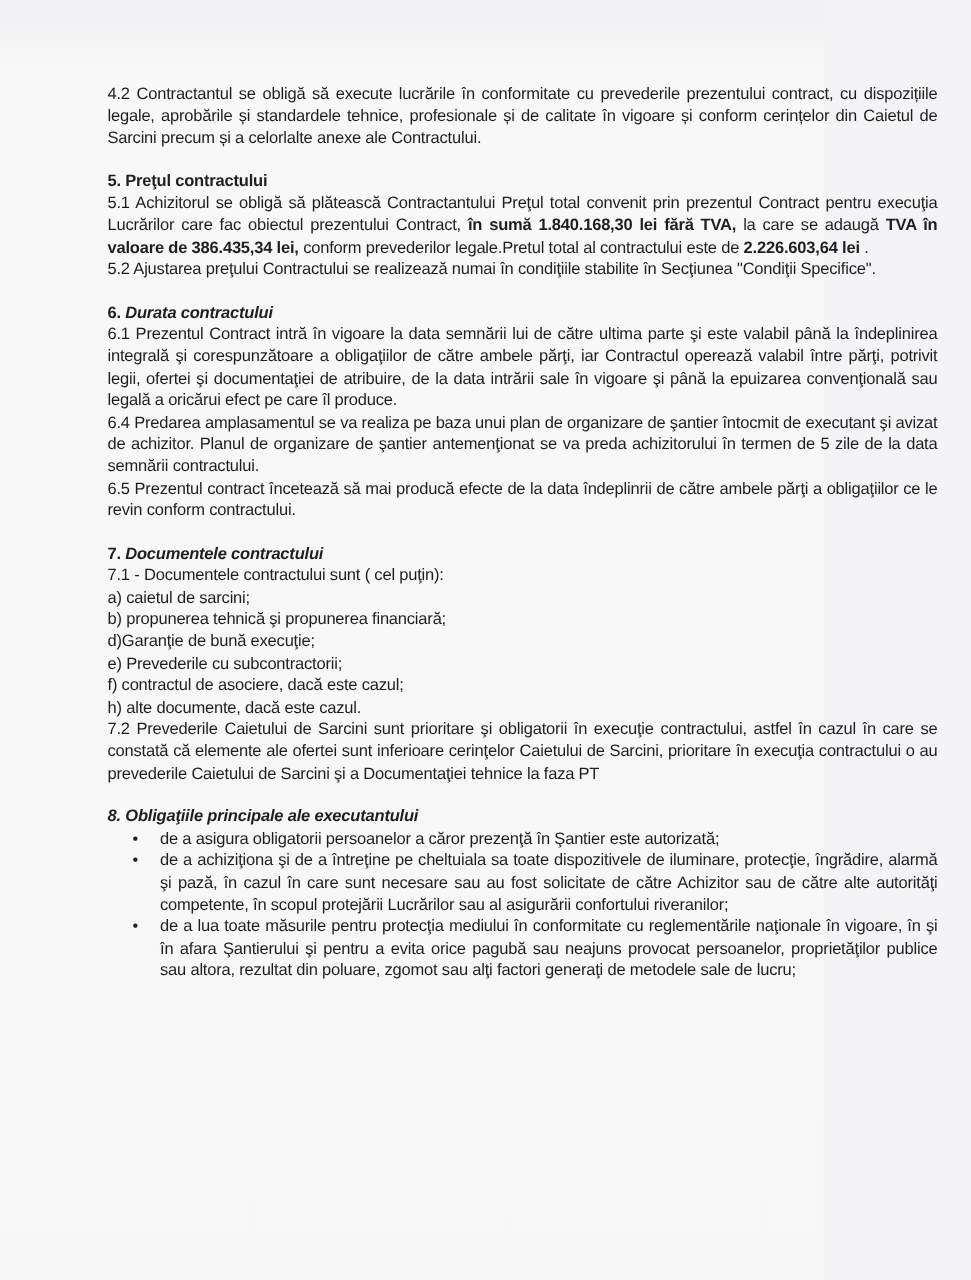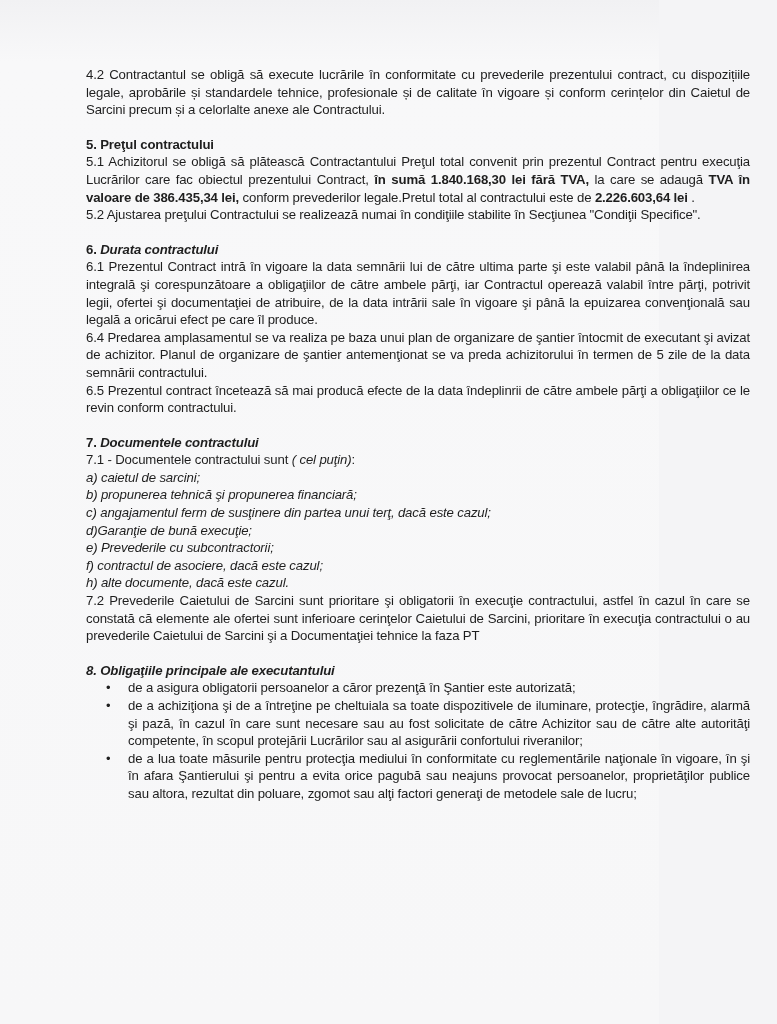--- a/index.html
+++ b/index.html
@@ -18,21 +18,21 @@
     position: absolute;
     left: 86px; top: 66px; width: 664px;
     font-size: 13.2px; line-height: 17.6px;
     letter-spacing: -0.15px;
   }
   p { margin: 0; text-align: justify; }
   .gap { height: 17px; }
   .h { font-weight: bold; }
   .hi { font-weight: bold; font-style: italic; }
   .num { font-weight: bold; }
-  .it { font-style: italic; }
+  .it { }
   ul.bullets { list-style: none; margin: 0; padding: 0 0 0 42px; }
   ul.bullets li { position: relative; text-align: justify; }
   ul.bullets li::before {
     content: "\2022"; position: absolute; left: -22px; top: 0;
     font-size: 13px;
   }
 </style>
 </head>
 <body>
 
@@ -53,21 +53,20 @@
     <p>6.1 Prezentul Contract intră în vigoare la data semnării lui de către ultima parte şi este valabil până la îndeplinirea integrală şi corespunzătoare a obligaţiilor de către ambele părţi, iar Contractul operează valabil între părţi, potrivit legii, ofertei şi documentaţiei de atribuire, de la data intrării sale în vigoare şi până la epuizarea convenţională sau legală a oricărui efect pe care îl produce.</p>
     <p>6.4 Predarea amplasamentul se va realiza pe baza unui plan de organizare de şantier întocmit de executant şi avizat de achizitor. Planul de organizare de şantier antemenţionat se va preda achizitorului în termen de 5 zile de la data semnării contractului.</p>
     <p>6.5 Prezentul contract încetează să mai producă efecte de la data îndeplinrii de către ambele părţi a obligaţiilor ce le revin conform contractului.</p>
 
     <div class="gap"></div>
 
     <p><span class="h">7. </span><span class="hi">Documentele contractului</span></p>
     <p><span>7.1 - Documentele contractului sunt </span><span class="it">( cel puţin)</span><span>:</span></p>
     <p class="it">a) caietul de sarcini;</p>
     <p class="it">b) propunerea tehnică şi propunerea financiară;</p>
-    <p class="it">c) angajamentul ferm de susţinere din partea unui terţ, dacă este cazul;</p>
     <p class="it">d)Garanţie de bună execuţie;</p>
     <p class="it">e) Prevederile cu subcontractorii;</p>
     <p class="it">f) contractul de asociere, dacă este cazul;</p>
     <p class="it">h) alte documente, dacă este cazul.</p>
     <p>7.2 Prevederile Caietului de Sarcini sunt prioritare şi obligatorii în execuţie contractului, astfel în cazul în care se constată că elemente ale ofertei sunt inferioare cerinţelor Caietului de Sarcini, prioritare în execuţia contractului o au prevederile Caietului de Sarcini şi a Documentaţiei tehnice la faza PT</p>
 
     <div class="gap"></div>
 
     <p class="hi">8. Obligaţiile principale ale executantului</p>
     <ul class="bullets">

